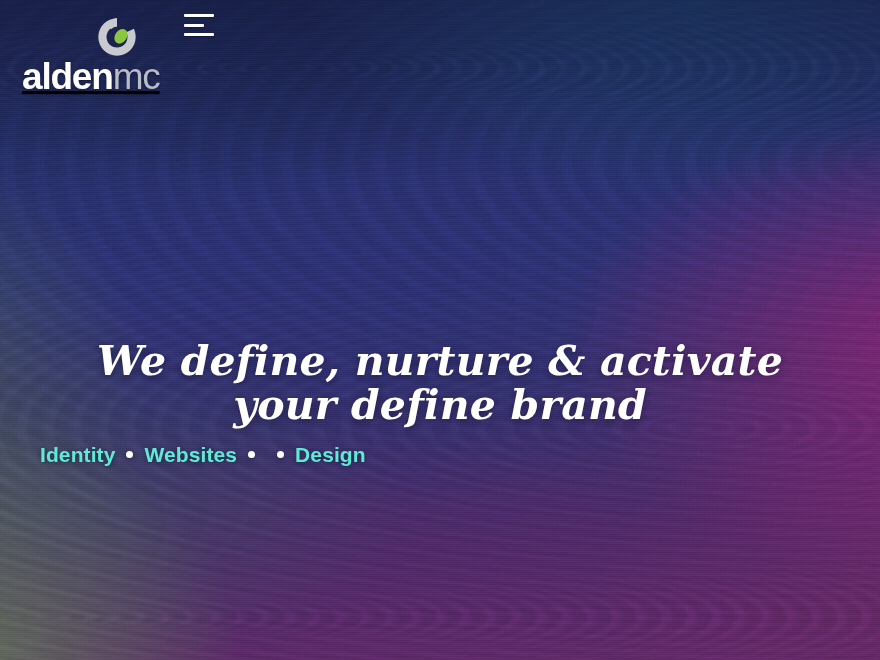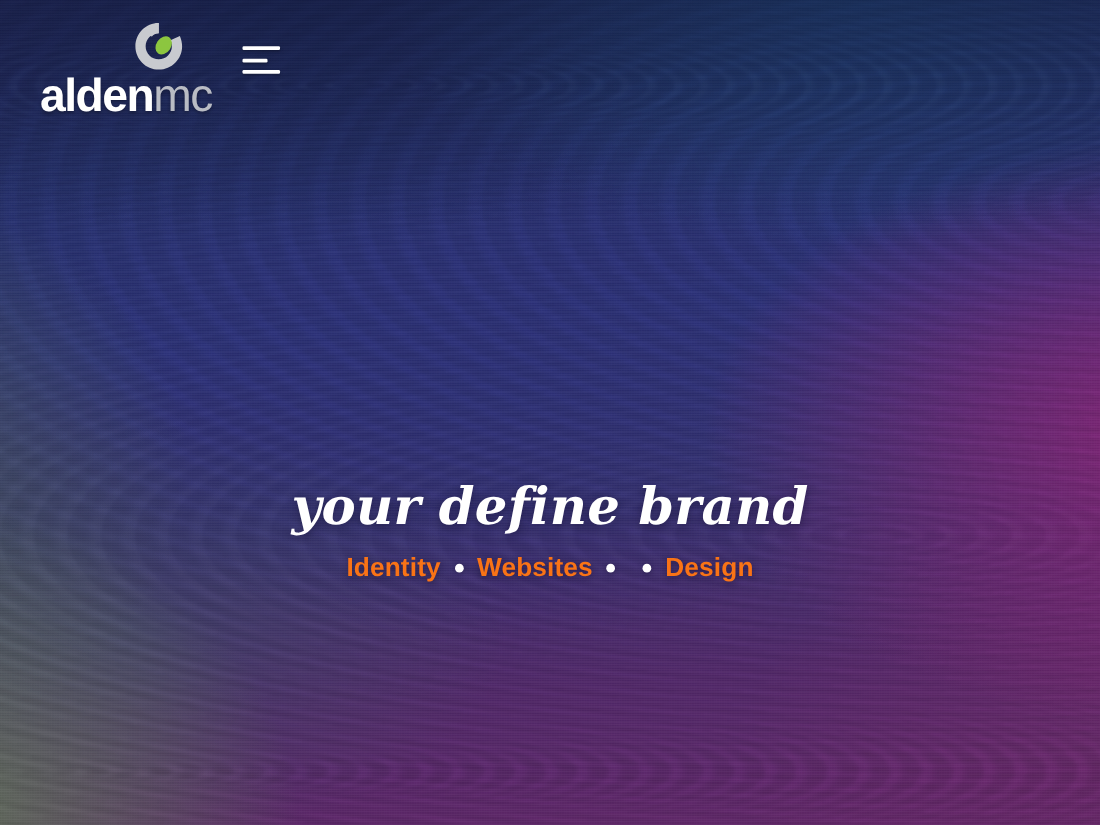--- a/index.html
+++ b/index.html
@@ -97,23 +97,24 @@
     left: 0; right: 0; top: 0;
     height: 180px;
     background: linear-gradient(180deg, rgba(14,18,48,0.42) 0%, rgba(14,18,48,0) 100%);
   }
 
   
   .site-header {
     position: absolute;
     top: 0; left: 0;
     display: flex;
-    align-items: center;
-    padding: 14px 0 0 32px;
+    align-items: flex-start;
+    padding: 14px 0 0 22px;
     z-index: 10;
+    text-decoration: underline;
   }
 
   .brand {
     display: flex;
     flex-direction: column;
     align-items: center;
     text-decoration: none;
   }
 
   .brand-mark {
@@ -179,25 +180,25 @@
     color: #ffffff;
     letter-spacing: 0.2px;
     text-shadow: 0 2px 7px rgba(16,12,40,0.45);
   }
 
   .hero-services {
     margin-top: 15px;
     font-family: "Liberation Sans", sans-serif;
     font-size: 21px;
     font-weight: 700;
-    color: #f97316;
+    color: #5eead4;
     letter-spacing: 0.1px;
     text-shadow: 0 1px 5px rgba(16,12,40,0.48);
     display: flex;
-    justify-content: center;
+    justify-content: flex-start;
     align-items: center;
     flex-wrap: nowrap;
   }
   .hero-services .svc { white-space: nowrap; }
   .hero-services .sep {
     display: inline-block;
     width: 7px;
     height: 7px;
     border-radius: 50%;
     background: #ffffff;
@@ -248,21 +249,21 @@
 
     <button class="nav-toggle" aria-label="Menu">
       <span class="bar b1"></span>
       <span class="bar b2"></span>
       <span class="bar b3"></span>
     </button>
   </header>
 
   <div class="hero-copy">
     <h1 class="hero-headline">
-      <br>
+      <span>We define, nurture &amp; activate</span><br>
       <span>your define brand</span>
     </h1>
 
     <div class="hero-services">
       <span class="svc">Identity</span>
       <span class="sep"></span>
       <span class="svc">Websites</span>
       <span class="sep"></span>
       <span class="sep"></span>
       <span class="svc">Design</span>

